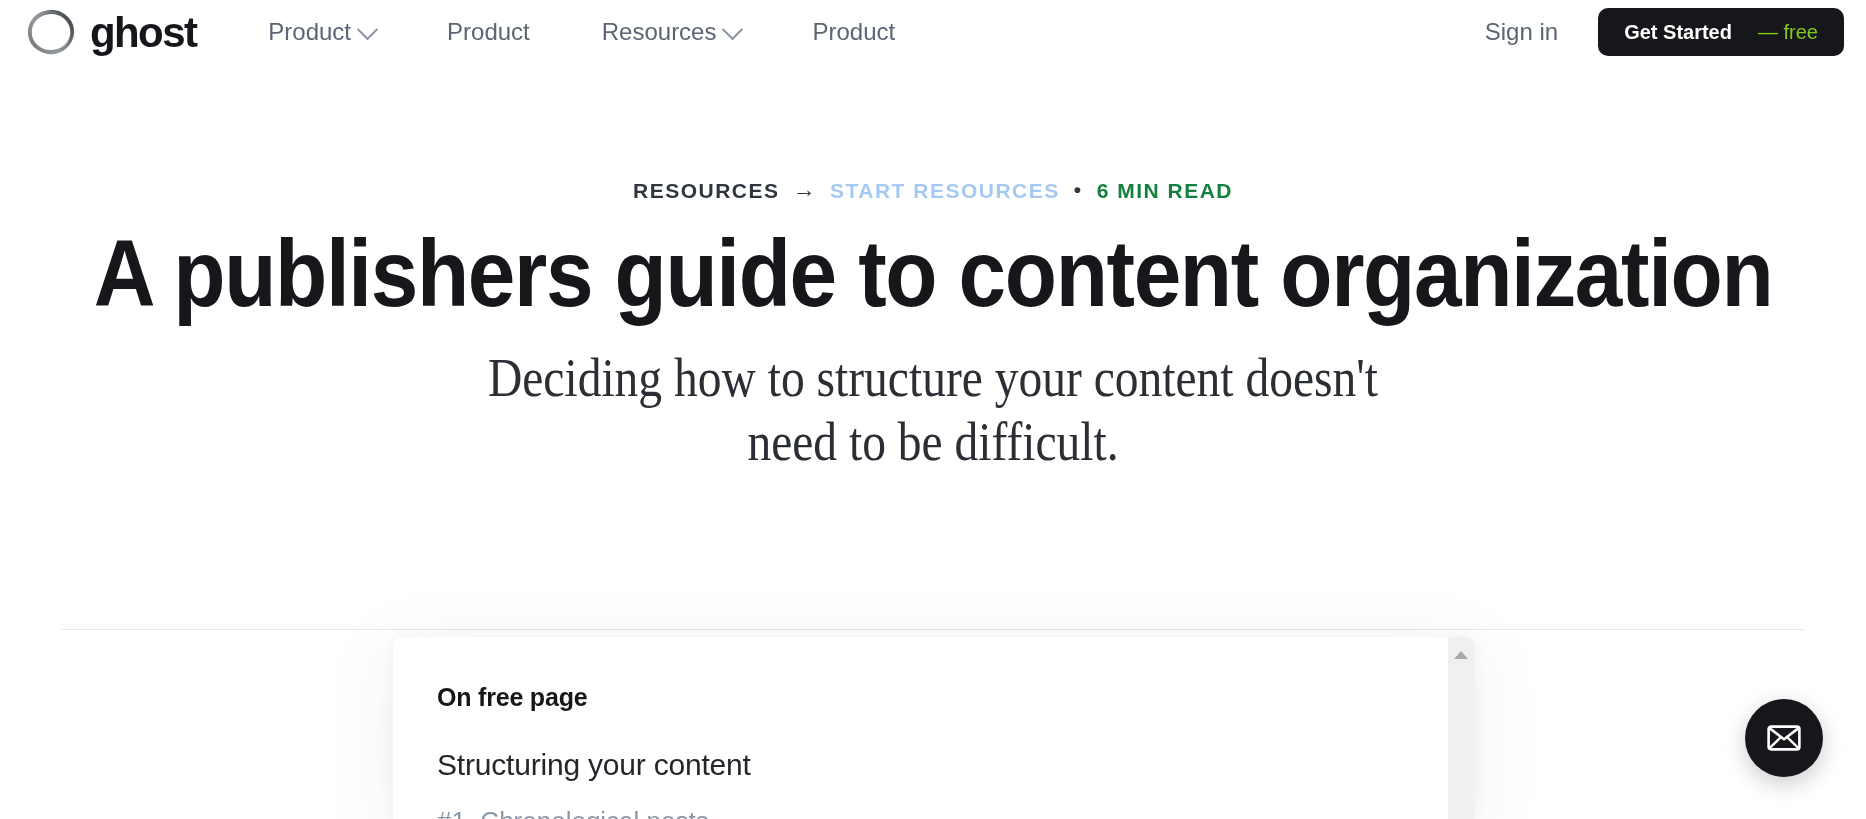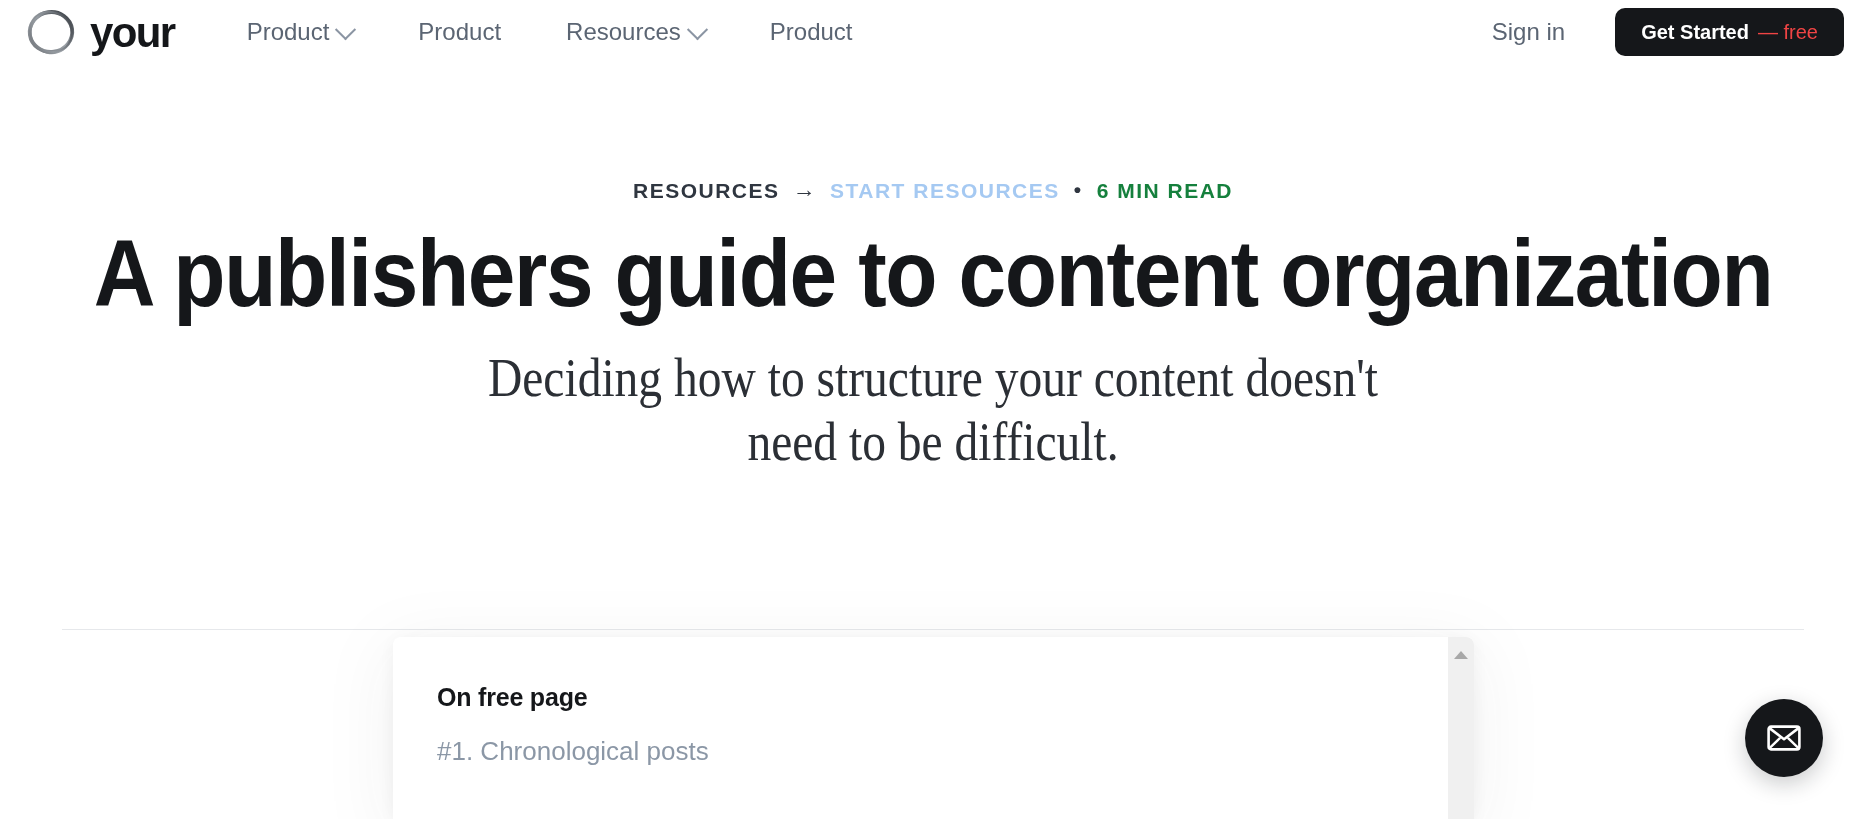--- a/index.html
+++ b/index.html
@@ -51,21 +51,21 @@
     color: #15171a;
     line-height: 1;
     position: relative;
     top: 1px;
   }
 
   .main-nav {
     display: flex;
     align-items: flex-start;
     margin-left: 44px;
-    gap: 9px;
+    gap: 16px;
   }
   .nav-item {
     display: inline-flex;
     align-items: center;
     gap: 9px;
     padding: 0 28px;
     font-size: 24px;
     font-weight: 400;
     color: #5b6573;
     text-decoration: none;
@@ -81,21 +81,21 @@
     transform: rotate(45deg) translate(-2px,-2px);
   }
 
   .header-right {
     position: absolute;
     right: 22px;
     top: 0;
     height: 64px;
     display: flex;
     align-items: center;
-    gap: 14px;
+    gap: 4px;
   }
   .signin-link {
     font-size: 24px;
     color: #5b6573;
     text-decoration: none;
     padding: 0 22px;
     white-space: nowrap;
     cursor: pointer;
     line-height: 1;
   }
@@ -108,21 +108,21 @@
     border-radius: 10px;
     height: 48px;
     padding: 0 26px;
     font-family: "Liberation Sans", sans-serif;
     font-size: 20px;
     cursor: pointer;
     white-space: nowrap;
     margin-left: 14px;
   }
   .cta-strong { font-weight: 700; }
-  .cta-light  { font-weight: 400; margin-left: 9px; color: #ef4444; }
+  .cta-light  { font-weight: 400; margin-left: 26px; color: #84cc16; }
 
   
   .hero {
     position: absolute;
     top: 64px; left: 0;
     width: 1866px;
     text-align: center;
   }
 
   .breadcrumb {
@@ -307,21 +307,21 @@
               <stop offset="100%" stop-color="#30343a"></stop>
             </linearGradient>
           </defs>
           <g fill="none" stroke="url(#ghostRing)" stroke-linecap="round">
             <ellipse cx="32" cy="32" rx="23.5" ry="22" stroke-width="4.2" transform="rotate(-8 32 32)"></ellipse>
             <ellipse cx="32.5" cy="32.5" rx="23" ry="22.6" stroke-width="2.4" transform="rotate(12 32 32)" opacity="0.85"></ellipse>
             <ellipse cx="31.5" cy="32" rx="23.8" ry="21.4" stroke-width="1.8" transform="rotate(32 32 32)" opacity="0.6"></ellipse>
           </g>
         </svg>
       </span>
-      <span class="brand-word">your</span>
+      <span class="brand-word">ghost</span>
     </a>
 
     <nav class="main-nav">
       <a class="nav-item" href="#">
         <span>Product</span>
         <i class="chev"></i>
       </a>
       <a class="nav-item" href="#">
         <span>Product</span>
       </a>
@@ -357,20 +357,21 @@
 
     <p class="article-excerpt">Deciding how to structure your content doesn't need to be difficult.</p>
 
     <div class="hero-divider"></div>
   </section>
 
   <div class="toc-shadow-wrap">
     <div class="toc-card">
       <div class="toc-body">
         <div class="toc-heading">On free page</div>
+        <a class="toc-section-title" href="#">Structuring your content</a>
         <a class="toc-sub-link" href="#">#1. Chronological posts</a>
       </div>
       <div class="toc-scrollbar">
         <div class="sb-arrow-up"></div>
       </div>
     </div>
   </div>
 
   <button class="portal-button">
     <span>

